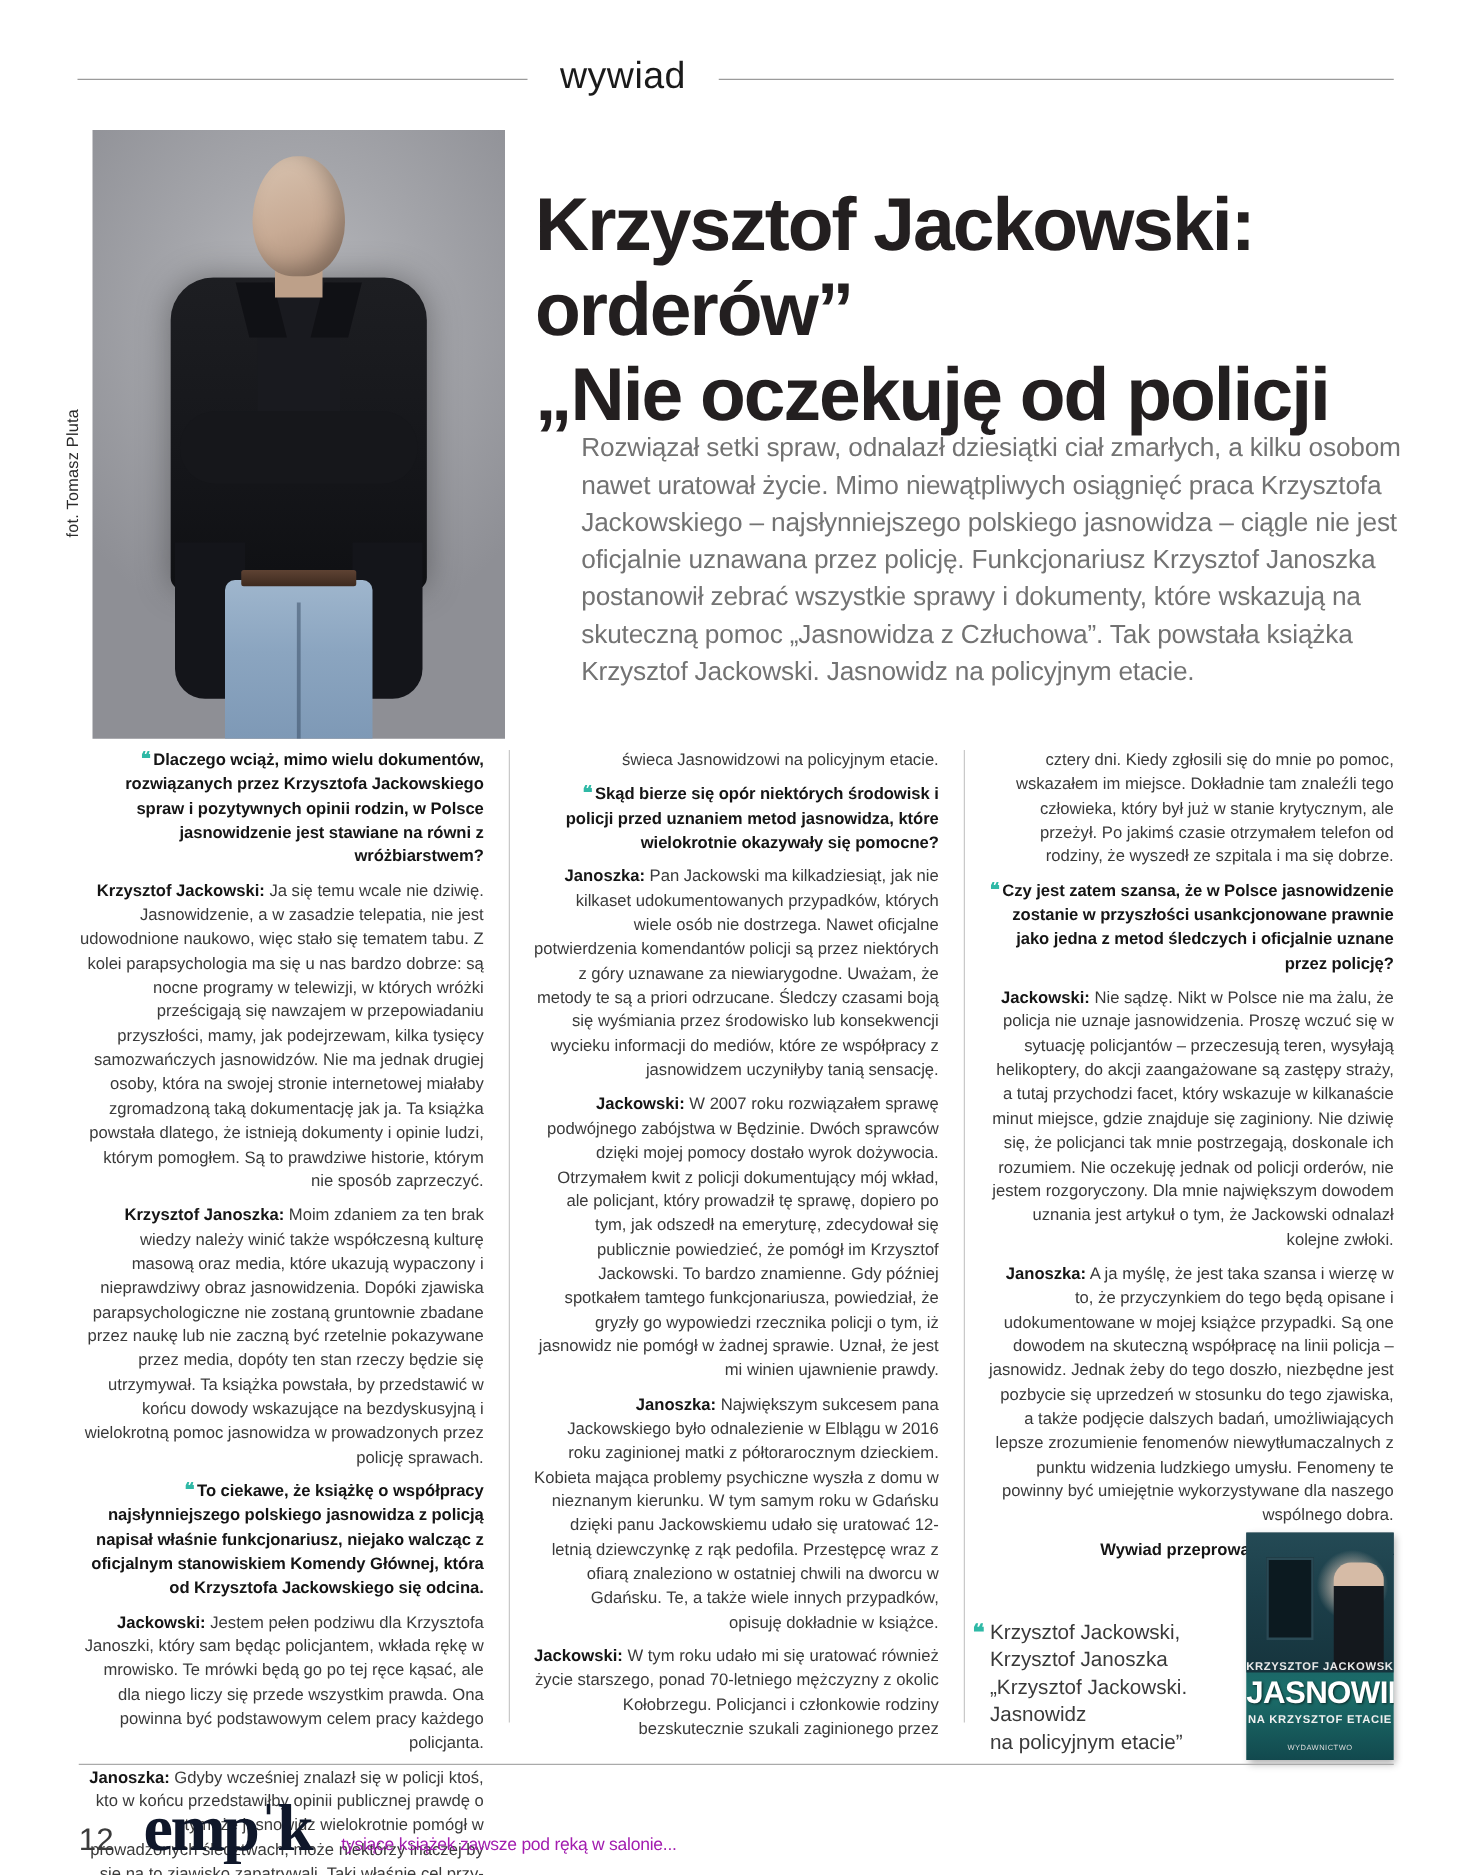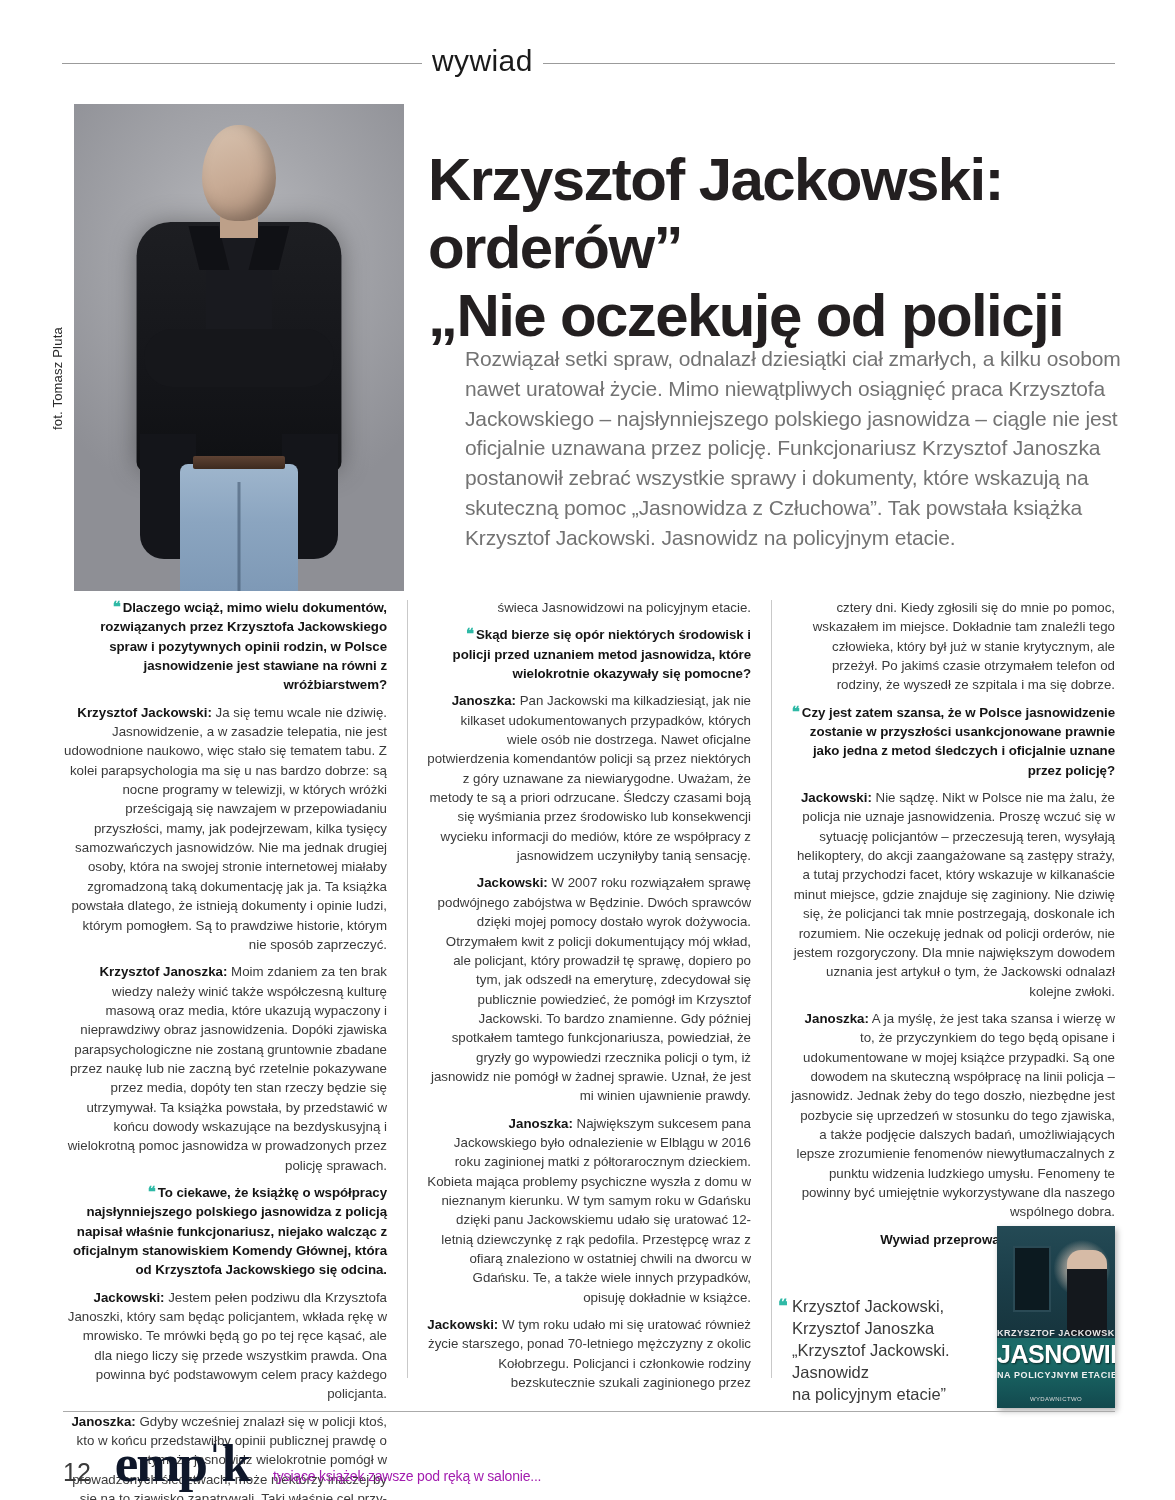--- a/index.html
+++ b/index.html
@@ -25,21 +25,21 @@
 
   
   .kicker-row {
     position: absolute;
     left: 62px;
     top: 46px;
     width: 1053px;
     height: 34px;
     display: flex;
     align-items: center;
-    gap: 6px;
+    gap: 22px;
   }
   .kicker-rule {
     flex: 1 1 auto;
     height: 1px;
     background: #9b9b9b;
   }
   .kicker-rule.short { flex: 0 0 360px; }
   .kicker-text {
     flex: 0 0 auto;
     font-size: 30px;
@@ -511,21 +511,21 @@
       <span>Jasnowidz</span>
       <span>na policyjnym etacie”</span>
     </div>
     <div class="book">
       <div class="book-photo">
         <div class="book-door"></div>
         <div class="book-figure"></div>
       </div>
       <div class="book-author">KRZYSZTOF JACKOWSKI</div>
       <div class="book-title">JASNOWIDZ</div>
-      <div class="book-sub">NA POLICYJNYM ETACIE</div>
+      <div class="book-sub">NA KRZYSZTOF ETACIE</div>
       <div class="book-pub">WYDAWNICTWO</div>
     </div>
   </div>
 
   <div class="bottom-rule"></div>
   <div class="footer">
     <div class="page-num">12</div>
     <div class="brand">empˈk</div>
     <div class="tagline">tysiące książek zawsze pod ręką w salonie...</div>
   </div>

